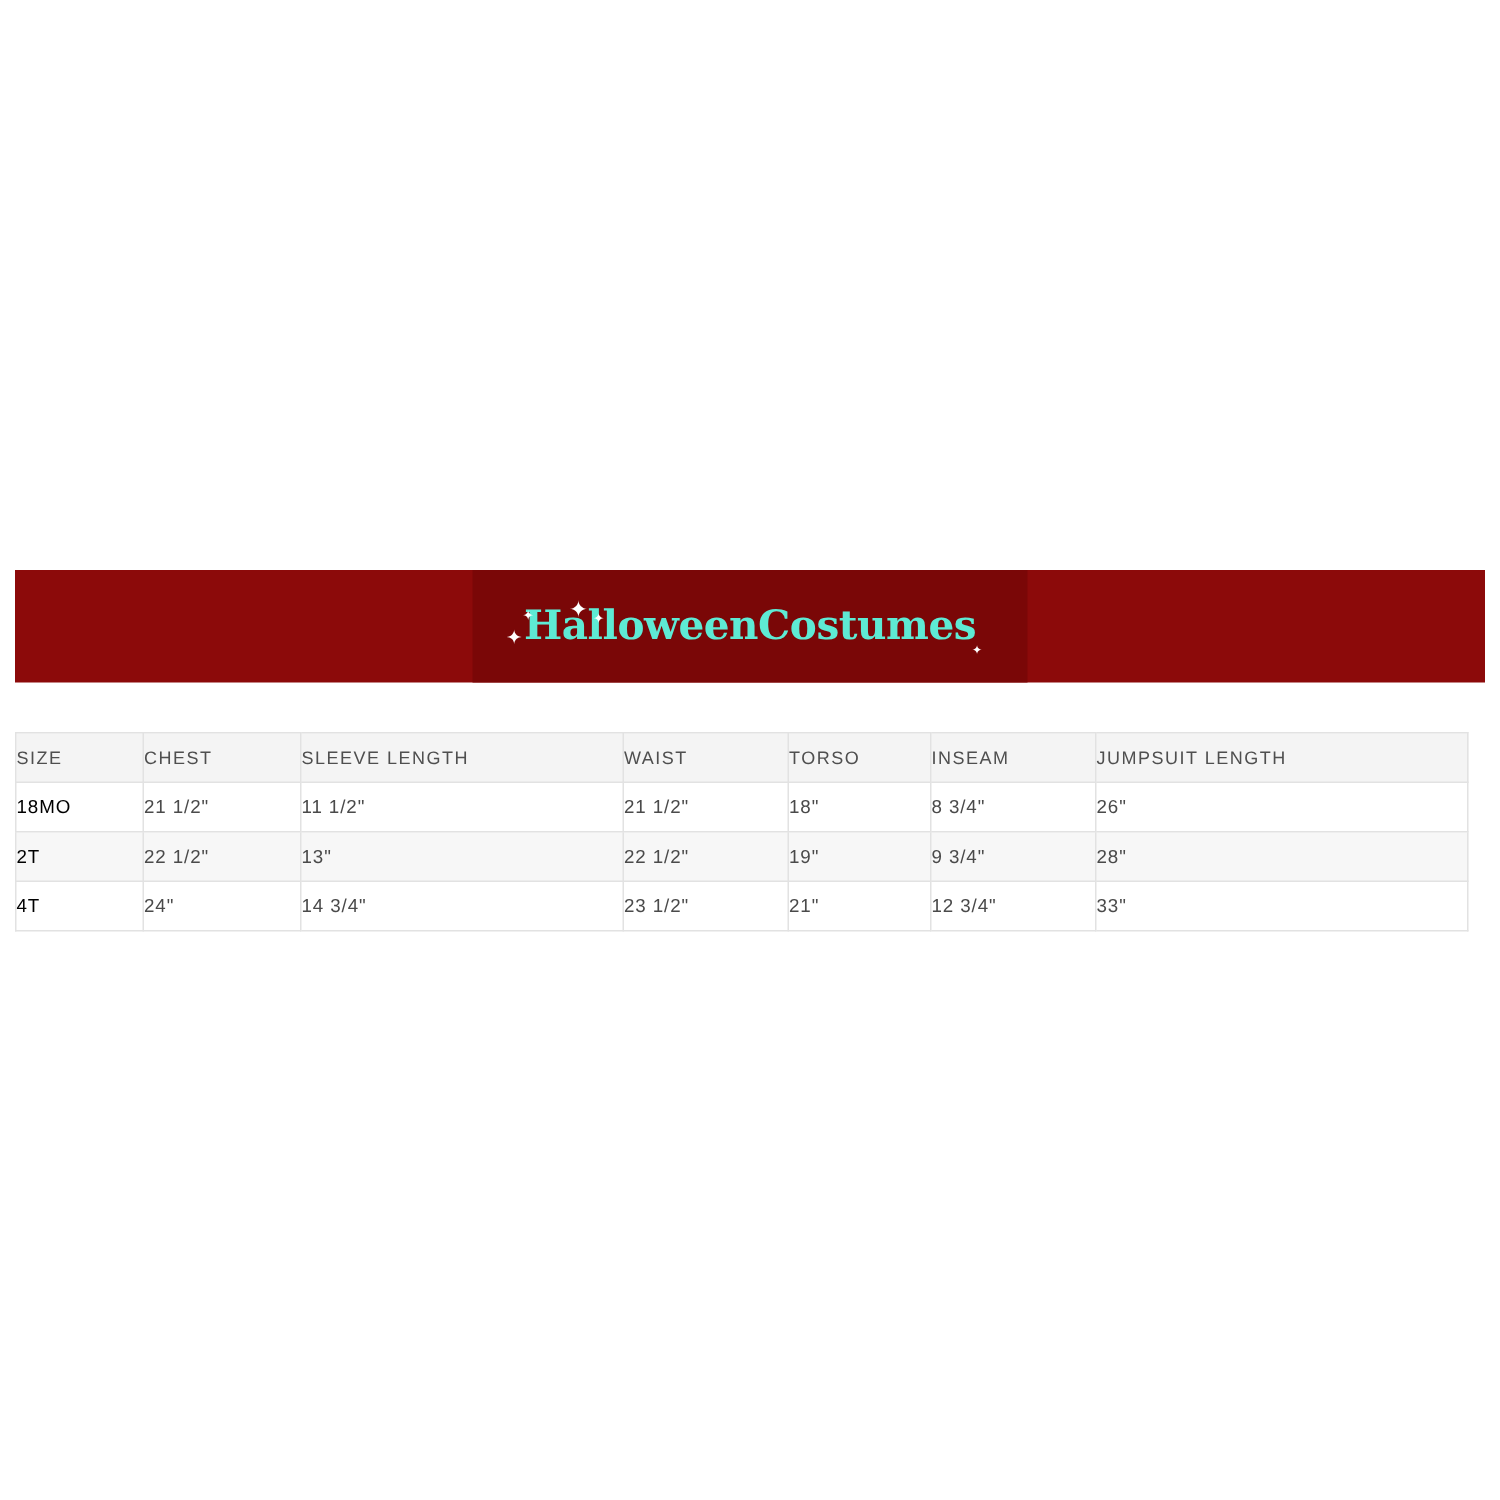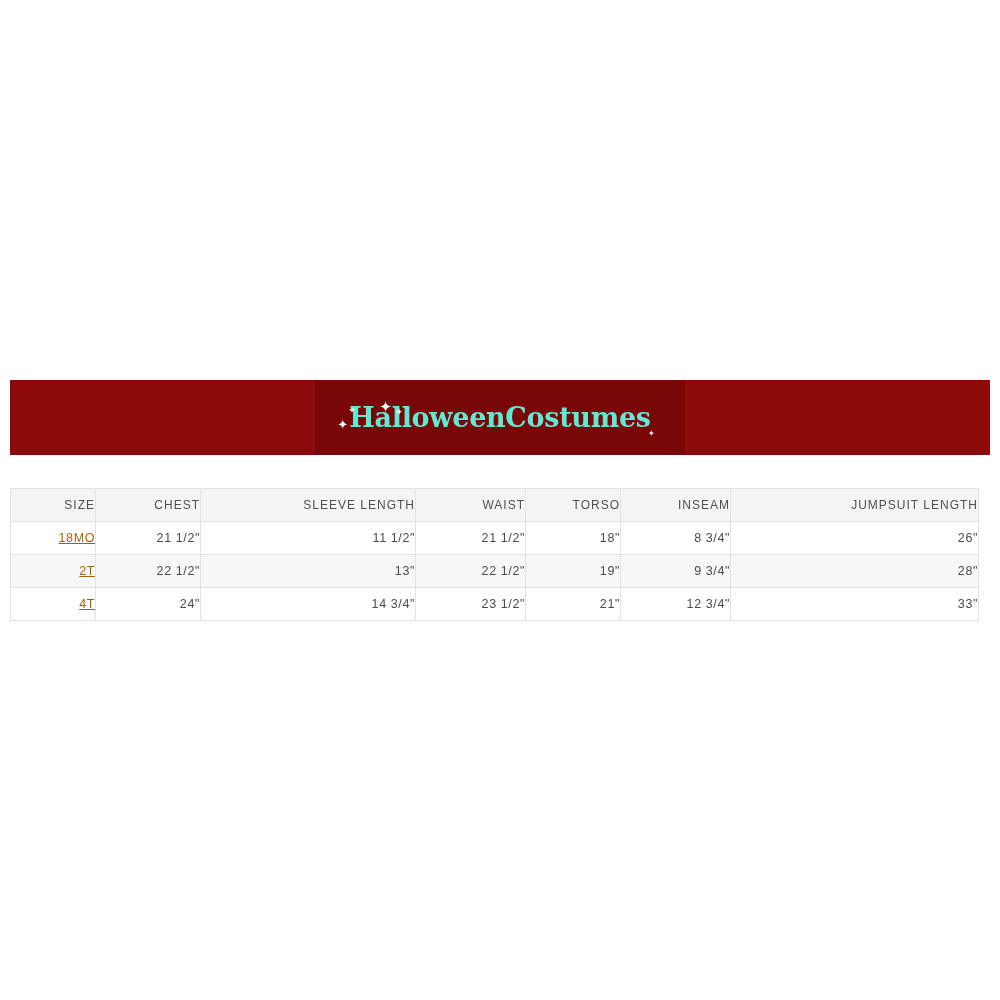--- a/index.html
+++ b/index.html
@@ -76,21 +76,21 @@
     left: 10px;
     top: 488px;
     width: 968px;
     border-collapse: collapse;
     table-layout: fixed;
   }
 
   .chart th,
   .chart td {
     border: 1px solid #e2e2e2;
-    text-align: right;
+    text-align: left;
     color: #4a4a4a;
     font-size: 12.5px;
     font-family: "Liberation Sans", sans-serif;
     padding: 0;
     height: 32px;
     vertical-align: middle;
     letter-spacing: 0.6px;
   }
 
   .chart thead th {
@@ -104,22 +104,21 @@
 
   .chart tbody tr.odd td {
     background: #ffffff;
   }
   .chart tbody tr.even td {
     background: #f7f7f7;
     margin-left: 25px;
   }
 
   .chart tbody td.size-cell {
-    color: #a16207;
-    text-decoration: underline;
+    color: #000000;
   }
 
   
   col.c0 { width: 85px; }
   col.c1 { width: 105px; }
   col.c2 { width: 215px; }
   col.c3 { width: 110px; }
   col.c4 { width: 95px; }
   col.c5 { width: 110px; }
   col.c6 { width: 248px; }

